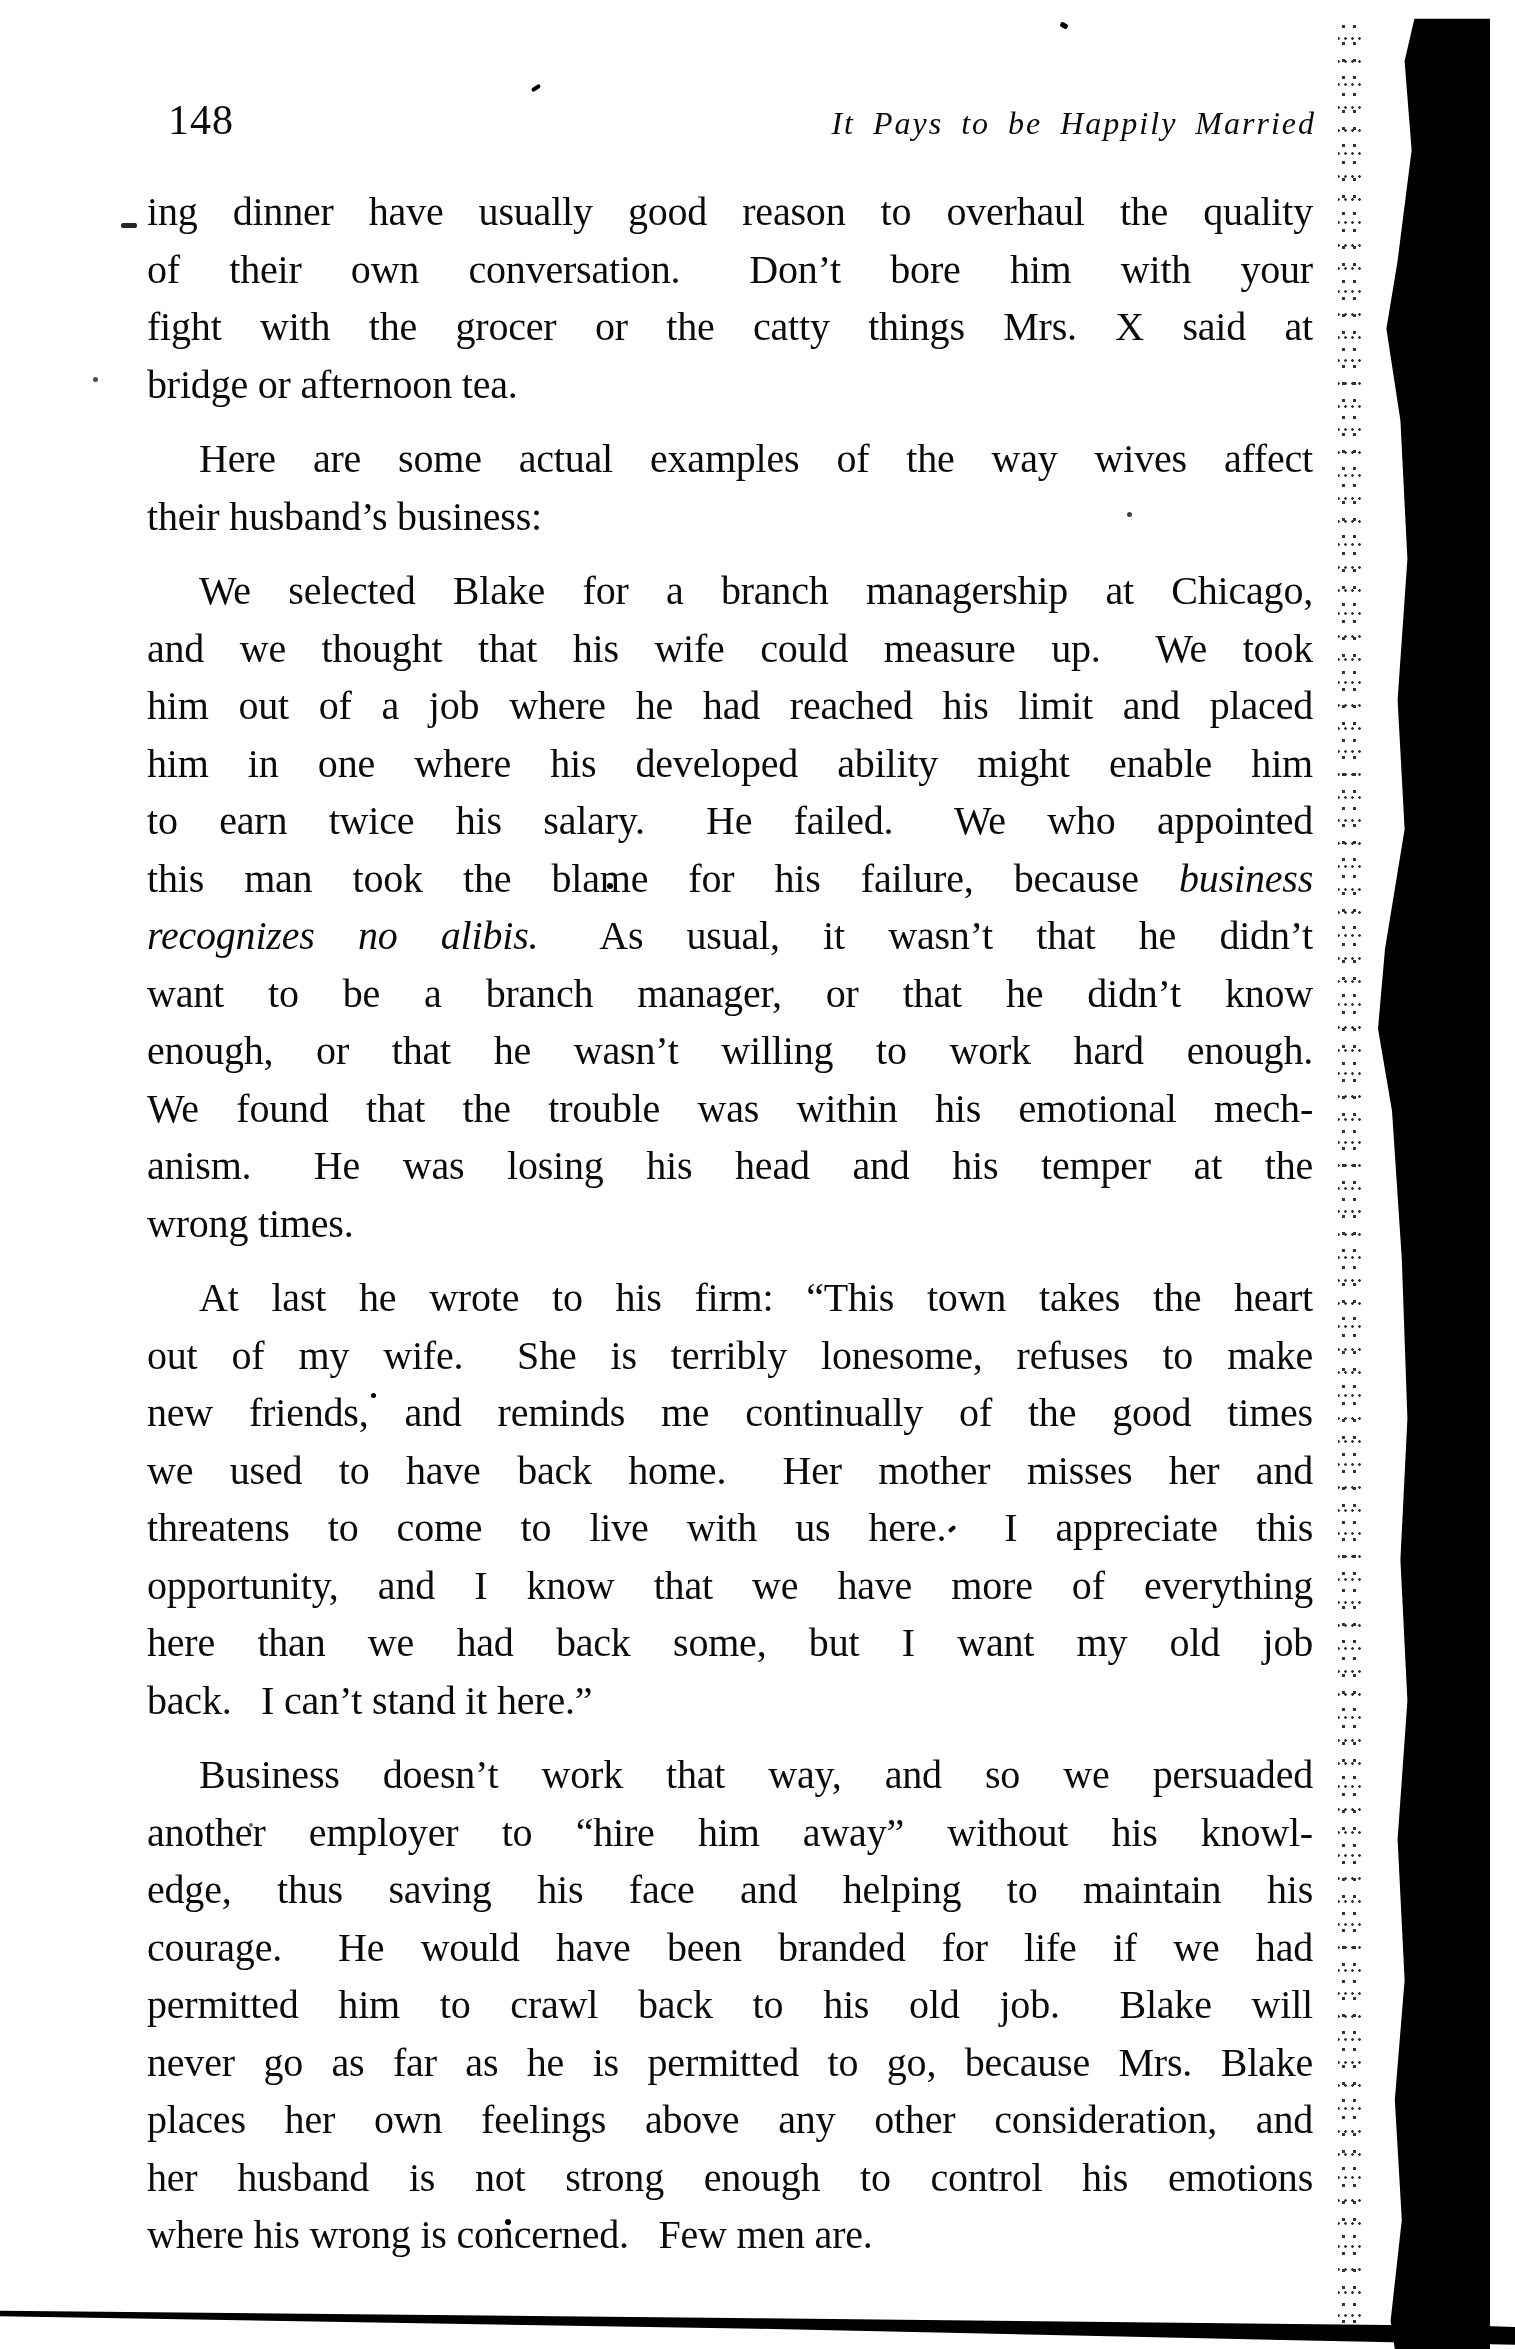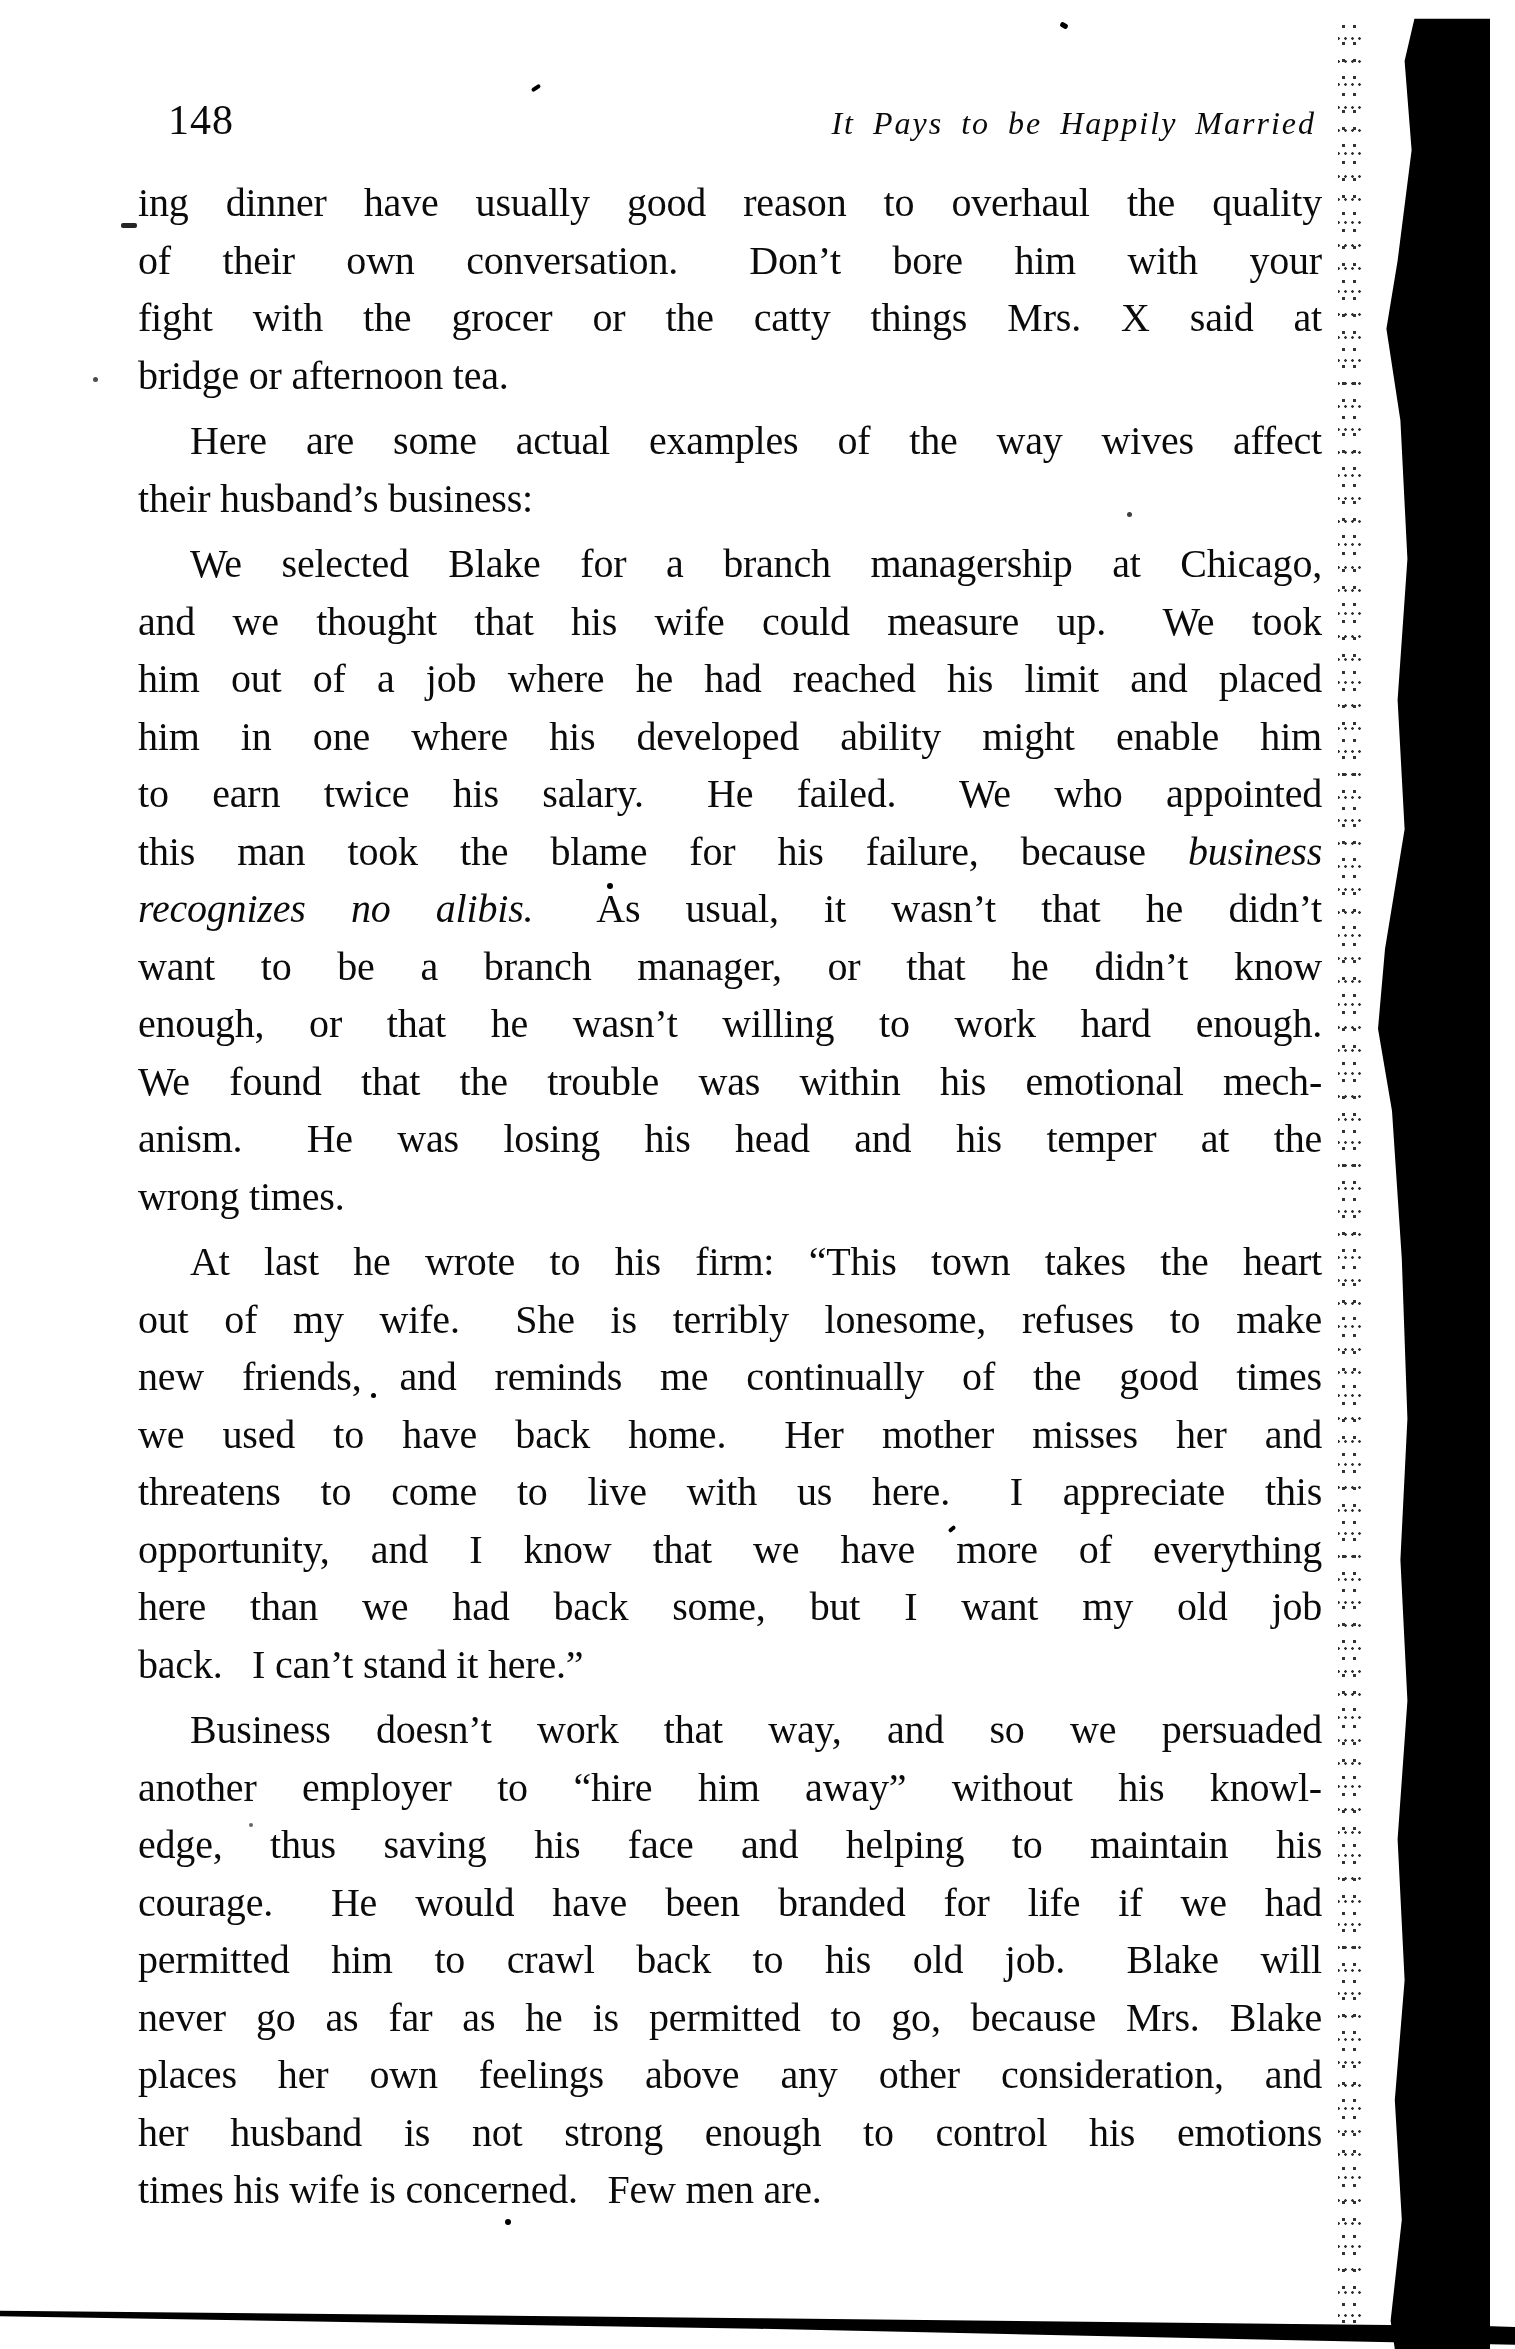--- a/index.html
+++ b/index.html
@@ -27,21 +27,21 @@
   }
   
   .text-block{
     position:absolute;
     left:130px;top:166px;
     width:1200px;
     font-size:40px;
     line-height:57.5px;
     letter-spacing:-0.2px;
   }
-  .para{margin:8px;}
+  .para{margin:17px;}
   .line{
     text-align:justify;
     text-align-last:justify;
     overflow:hidden;
     white-space:normal;
   }
   .line.para-end{
     text-align-last:left;
   }
   .para.indented .line:first-child{
@@ -136,21 +136,21 @@
       </div>
       <div class="para indented">
         <div class="line"><span>Business doesn’t work that way, and so we persuaded</span></div>
         <div class="line"><span>another employer to “hire him away” without his knowl-</span></div>
         <div class="line"><span>edge, thus saving his face and helping to maintain his</span></div>
         <div class="line"><span>courage.  He would have been branded for life if we had</span></div>
         <div class="line"><span>permitted him to crawl back to his old job.  Blake will</span></div>
         <div class="line"><span>never go as far as he is permitted to go, because Mrs. Blake</span></div>
         <div class="line"><span>places her own feelings above any other consideration, and</span></div>
         <div class="line"><span>her husband is not strong enough to control his emotions</span></div>
-        <div class="line para-end"><span>times his wife is concerned.  Few men are.</span></div>
+        <div class="line para-end"><span>where his wrong is concerned.  Few men are.</span></div>
       </div>
     </main>
 
   <div class="gutter-speckle"></div>
   <div class="gutter-band"></div>
   <div class="bottom-rule"></div>
 
   <span class="speck s1"></span>
   <span class="speck s2"></span>
   <span class="speck s3"></span>

